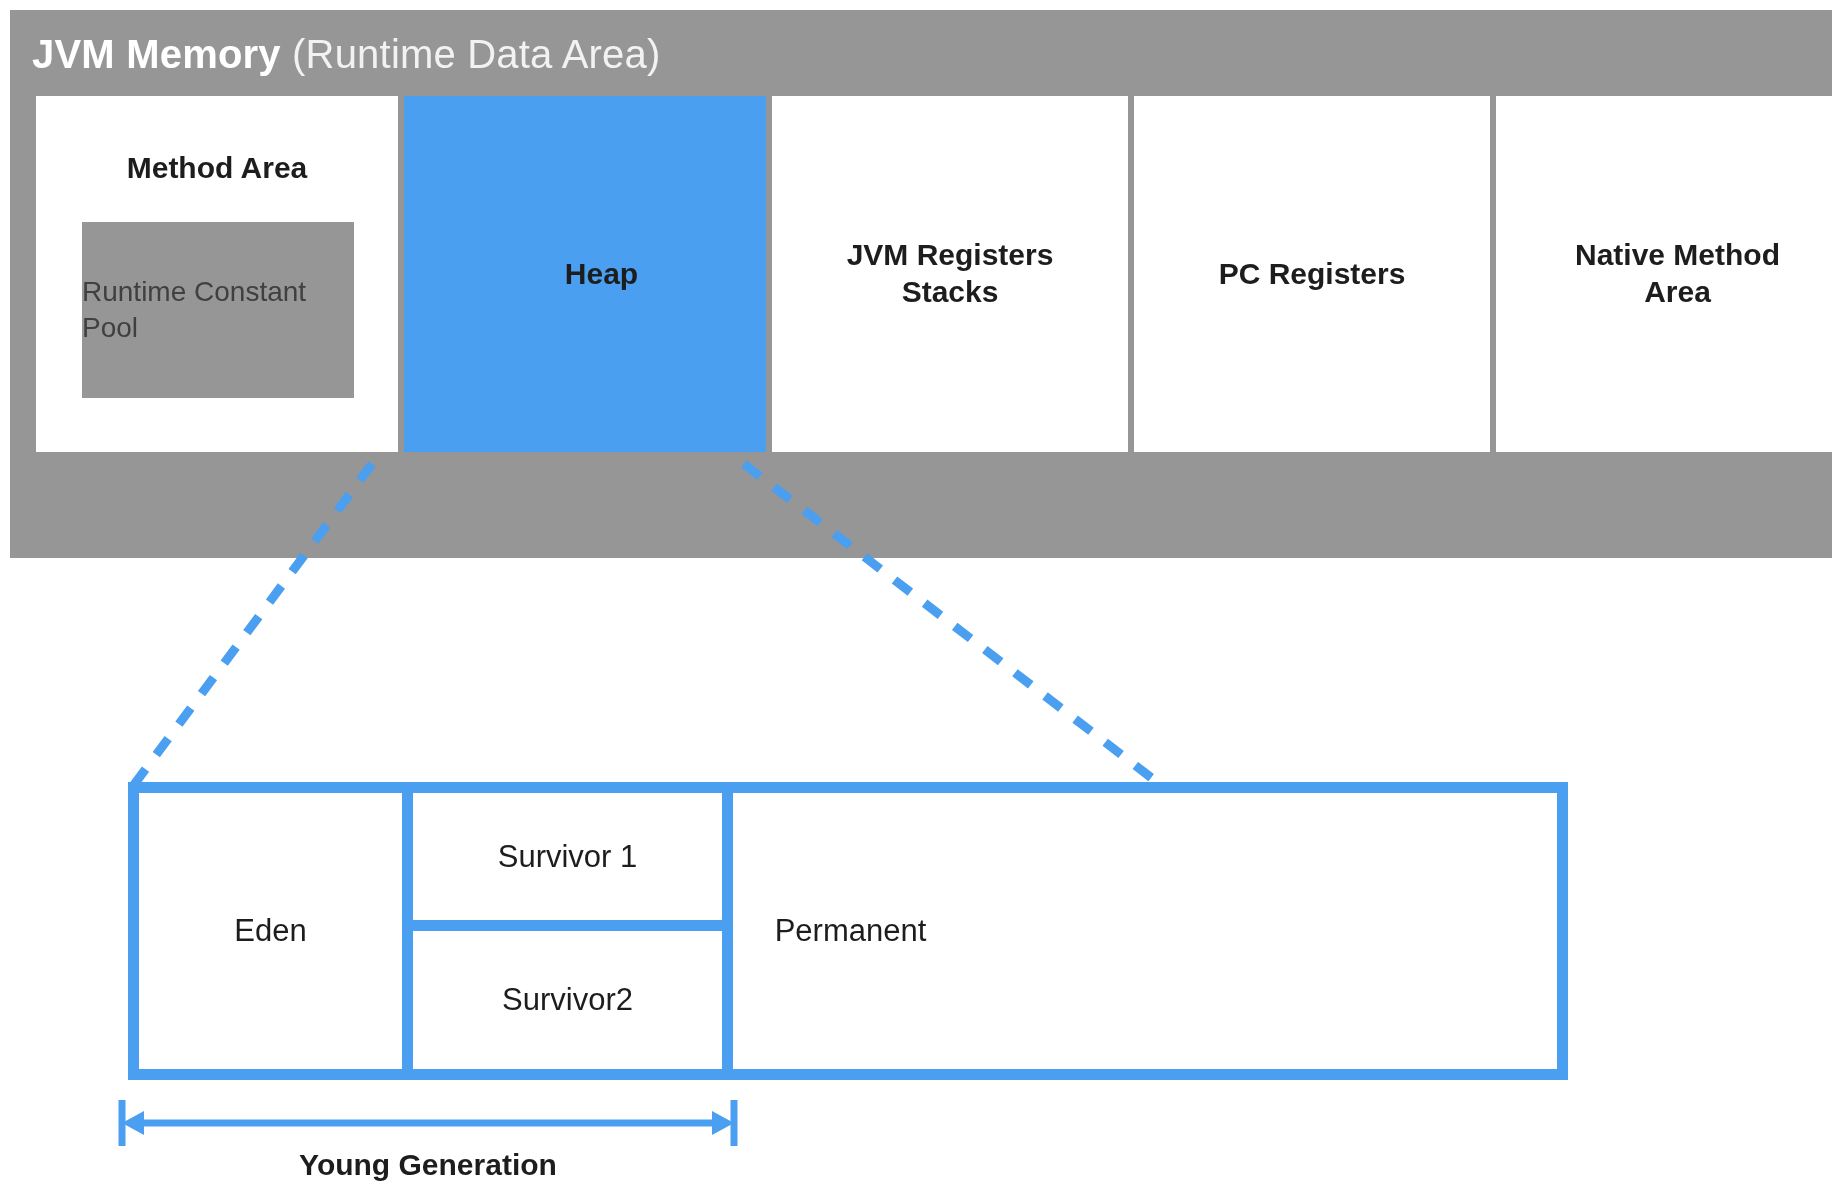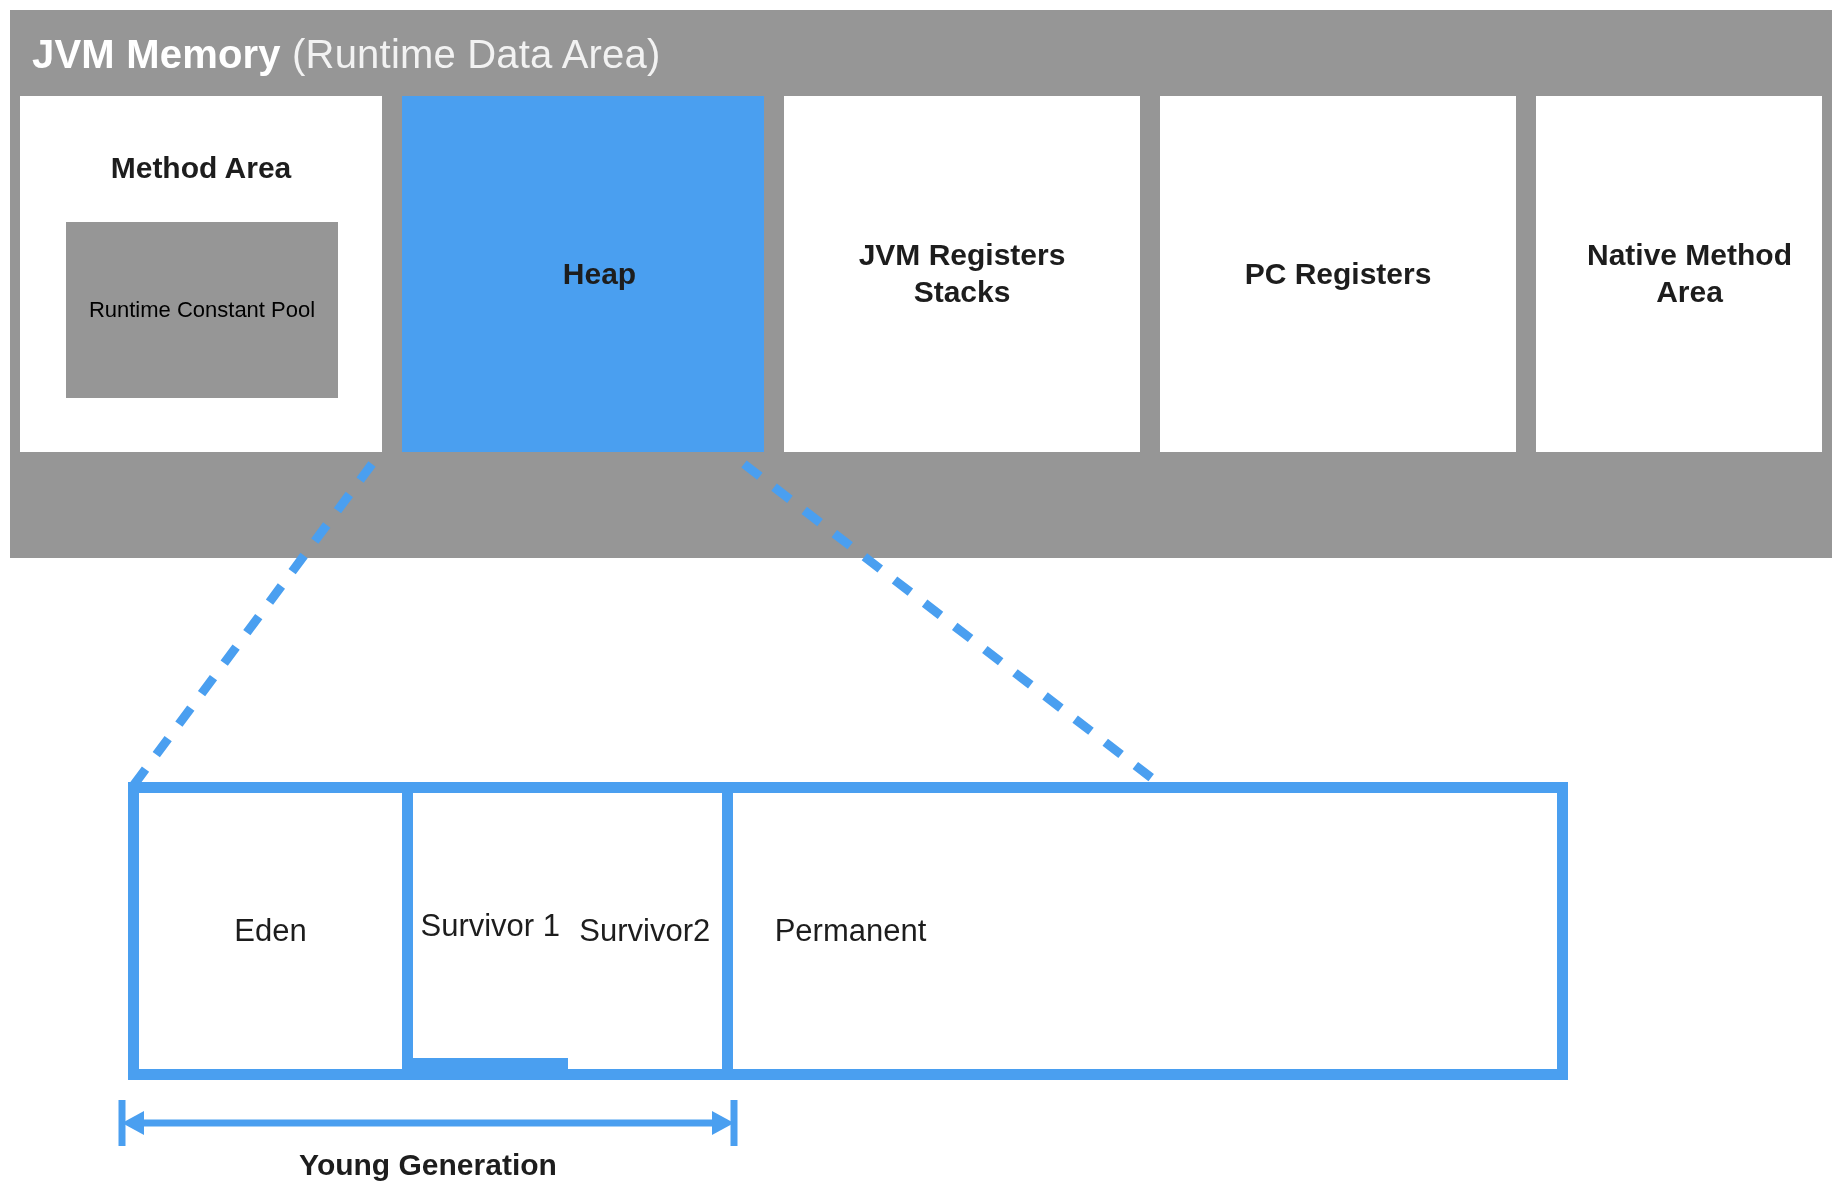--- a/index.html
+++ b/index.html
@@ -40,26 +40,26 @@
   #jvm-title .strong {
     font-weight: bold;
   }
   #jvm-title .light {
     font-weight: normal;
     color: #f2f2f2;
   }
 
   #jvm-cells {
     position: absolute;
-    left: 10px;
+    left: 26px;
     top: 86px;
     width: 1802px;
     height: 356px;
     display: flex;
-    gap: 20px;
+    gap: 6px;
   }
 
   .jvm-cell {
     background: #ffffff;
     position: relative;
     box-sizing: border-box;
     display: flex;
     flex-direction: column;
     align-items: center;
   }
@@ -84,24 +84,24 @@
     left: 46px;
     top: 126px;
     width: 272px;
     height: 176px;
     background: #969696;
     display: flex;
     align-items: center;
     justify-content: center;
   }
   #runtime-constant-pool .rcp-label {
-    color: #000000;
-    font-size: 22px;
+    color: #404040;
+    font-size: 28px;
     font-weight: normal;
-    text-align: right;
+    text-align: left;
     line-height: 1.3;
   }
 
   
   #cell-heap {
     width: 362px;
     background: #4a9ff0;
     align-items: center;
     justify-content: center;
     flex-direction: row;
@@ -159,21 +159,21 @@
 
   #region-eden {
     width: 274px;
     border-right: 11px solid #4a9ff0;
   }
 
   #region-survivors {
     width: 309px;
     border-right: 11px solid #4a9ff0;
     display: flex;
-    flex-direction: row;
+    flex-direction: column;
   }
   #region-survivor1 {
     flex: 1 1 50%;
     border-bottom: 11px solid #4a9ff0;
   }
   #region-survivor2 {
     flex: 1 1 50%;
   }
 
   #region-old {

